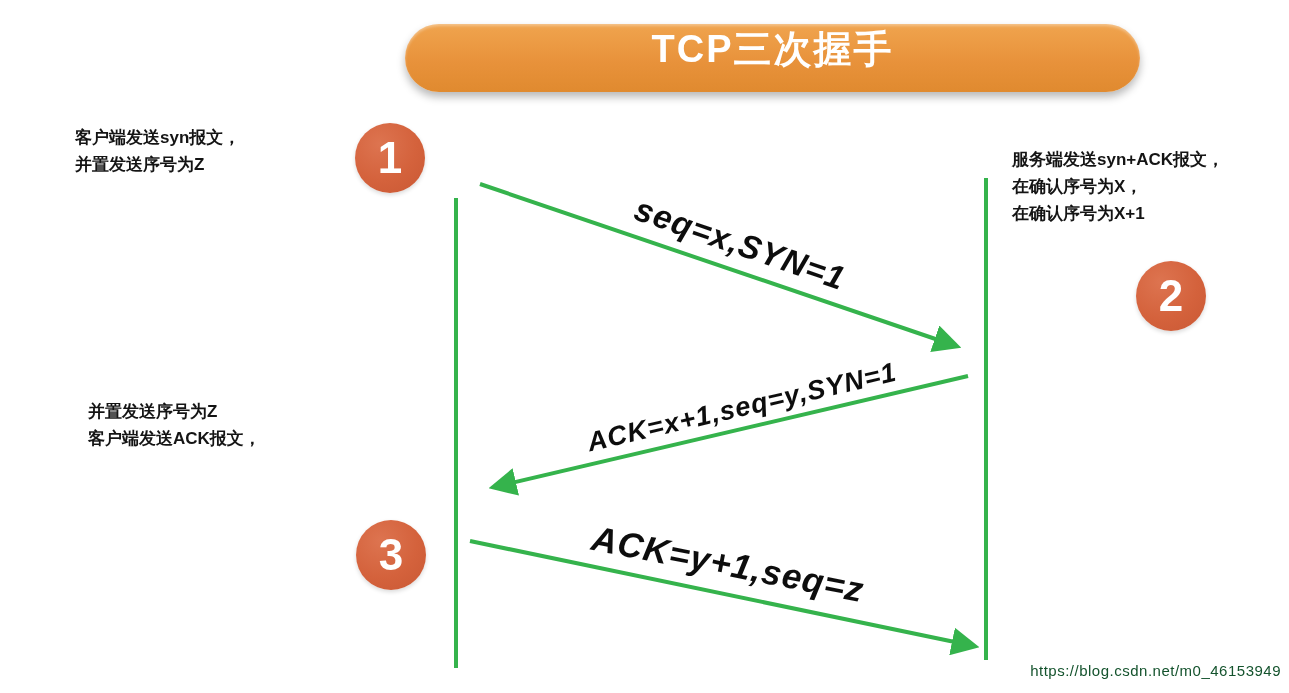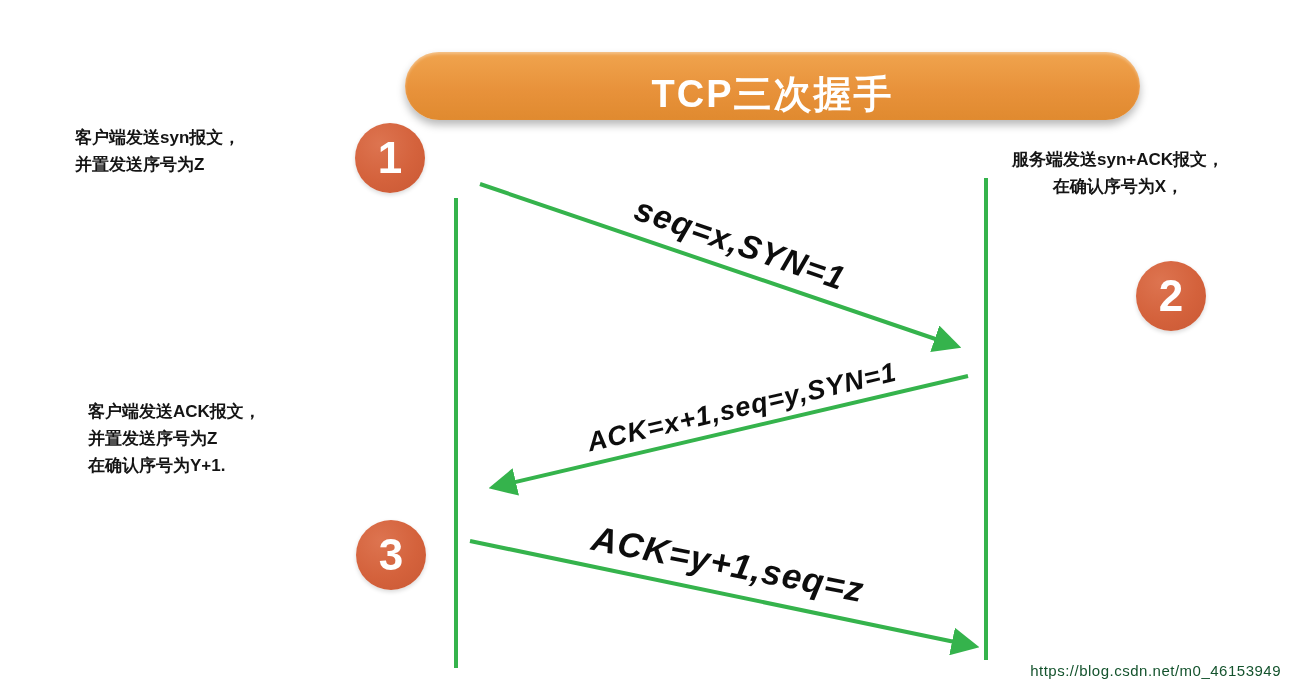--- a/index.html
+++ b/index.html
@@ -10,32 +10,32 @@
     overflow:hidden;
     font-family:"Liberation Sans","DejaVu Sans",sans-serif;
   }
   svg.lines{position:absolute;left:0;top:0;width:1289px;height:693px;pointer-events:none;}
 
   .title-pill{
     position:absolute;left:405px;top:24px;width:735px;height:68px;
     border-radius:36px;
     background:linear-gradient(180deg,#f0a44e 0%,#e8923b 55%,#e08a2f 100%);
     box-shadow:0 5px 8px rgba(0,0,0,0.28), inset 0 2px 3px rgba(255,255,255,0.35);
-    display:flex;align-items:flex-end;justify-content:center;margin-top:28px;
+    display:flex;align-items:flex-start;justify-content:center;
   }
   .title-pill .title-text{
     color:#ffffff;font-size:38px;font-weight:800;letter-spacing:2px;
   }
 
   .note{
     position:absolute;color:#141414;font-size:17px;font-weight:700;
     line-height:27px;white-space:nowrap;
   }
   .note1{left:75px;top:124px;}
-  .note2{left:1012px;top:146px;text-align:center;}
+  .note2{left:1012px;top:146px;}
   .note3{left:88px;top:398px;}
 
   .badge{
     position:absolute;width:70px;height:70px;border-radius:50%;
     background:radial-gradient(circle at 35% 30%,#dd7450 0%,#d4623c 55%,#c95834 100%);
     display:flex;align-items:center;justify-content:center;
     box-shadow:0 2px 4px rgba(0,0,0,0.15);
   }
   .badge span{color:#ffffff;font-size:44px;font-weight:800;line-height:1;}
   .badge1{left:355px;top:123px;}
@@ -78,26 +78,26 @@
   </div>
 
   <div class="note note1">
     <div>客户端发送syn报文，</div>
     <div>并置发送序号为Z</div>
   </div>
 
   <div class="note note2">
     <div>服务端发送syn+ACK报文，</div>
     <div>在确认序号为X，</div>
+    <div>在确认序号为X+1</div>
   </div>
 
   <div class="note note3">
+    <div>并置发送序号为Z</div>
     <div>客户端发送ACK报文，</div>
-    <div>并置发送序号为Z</div>
-    <div>在确认序号为Y+1.</div>
   </div>
 
   <div class="badge badge1">
     <span>1</span>
   </div>
   <div class="badge badge2">
     <span>2</span>
   </div>
   <div class="badge badge3">
     <span>3</span>

